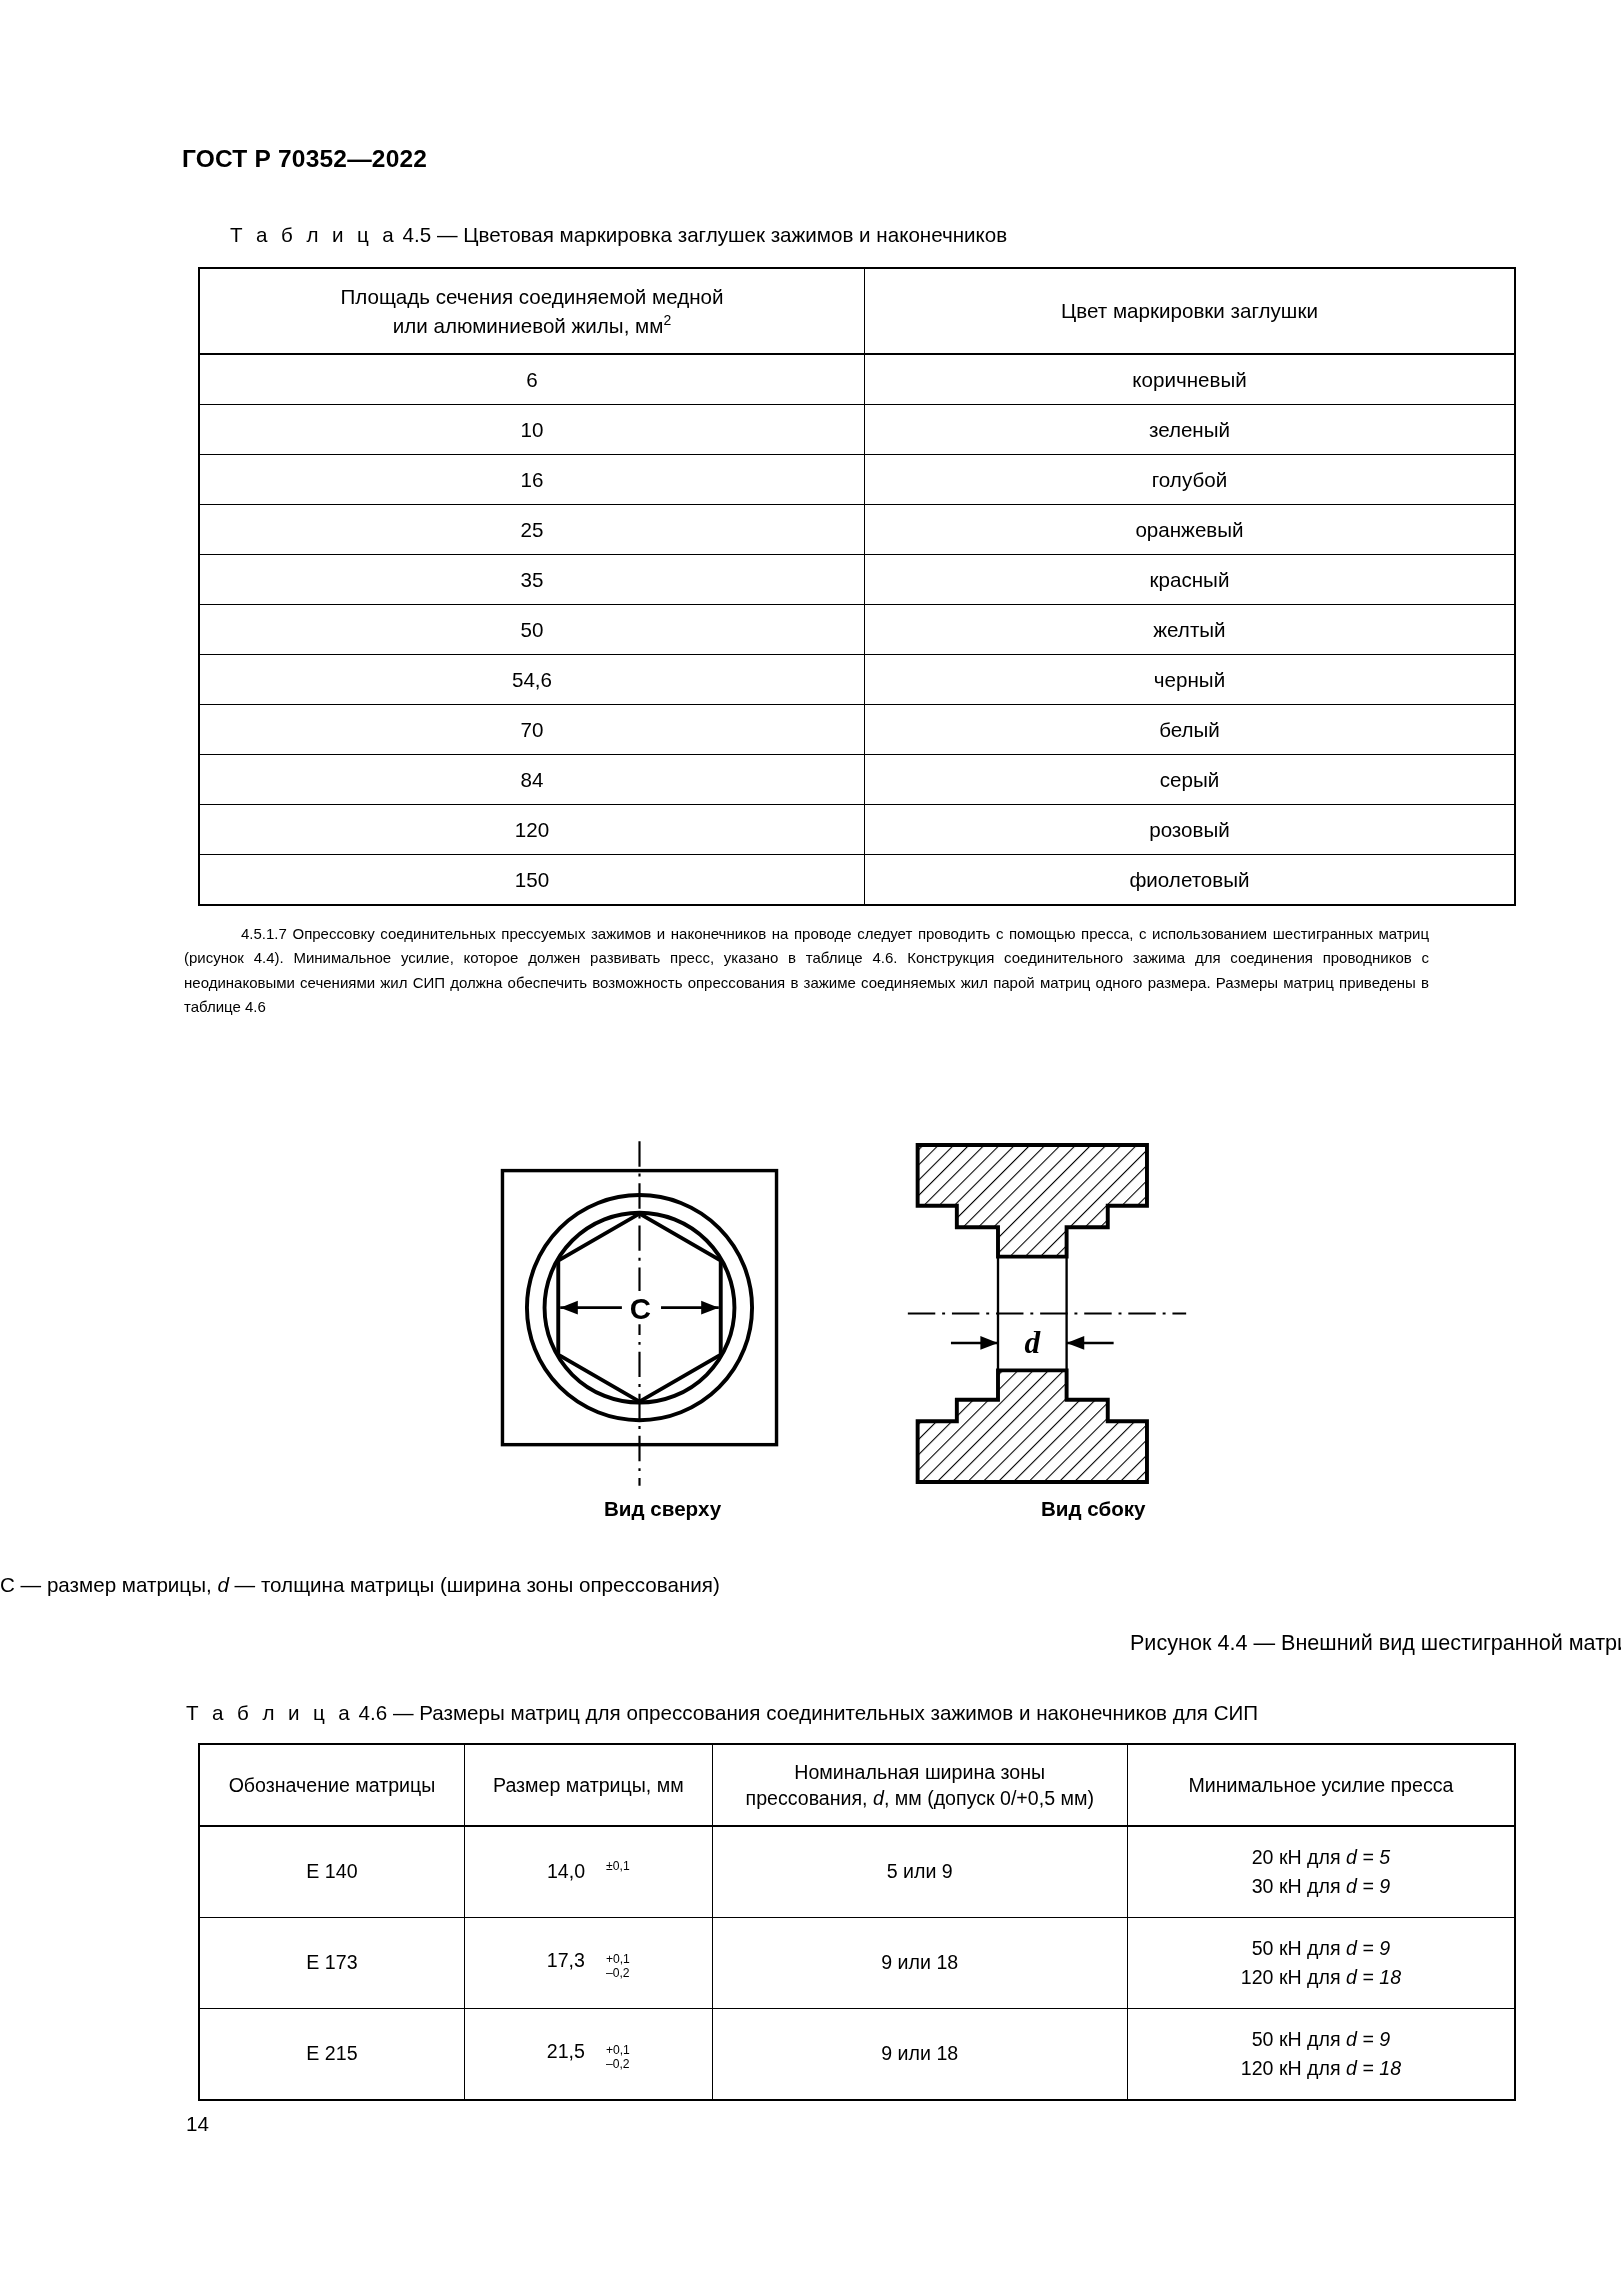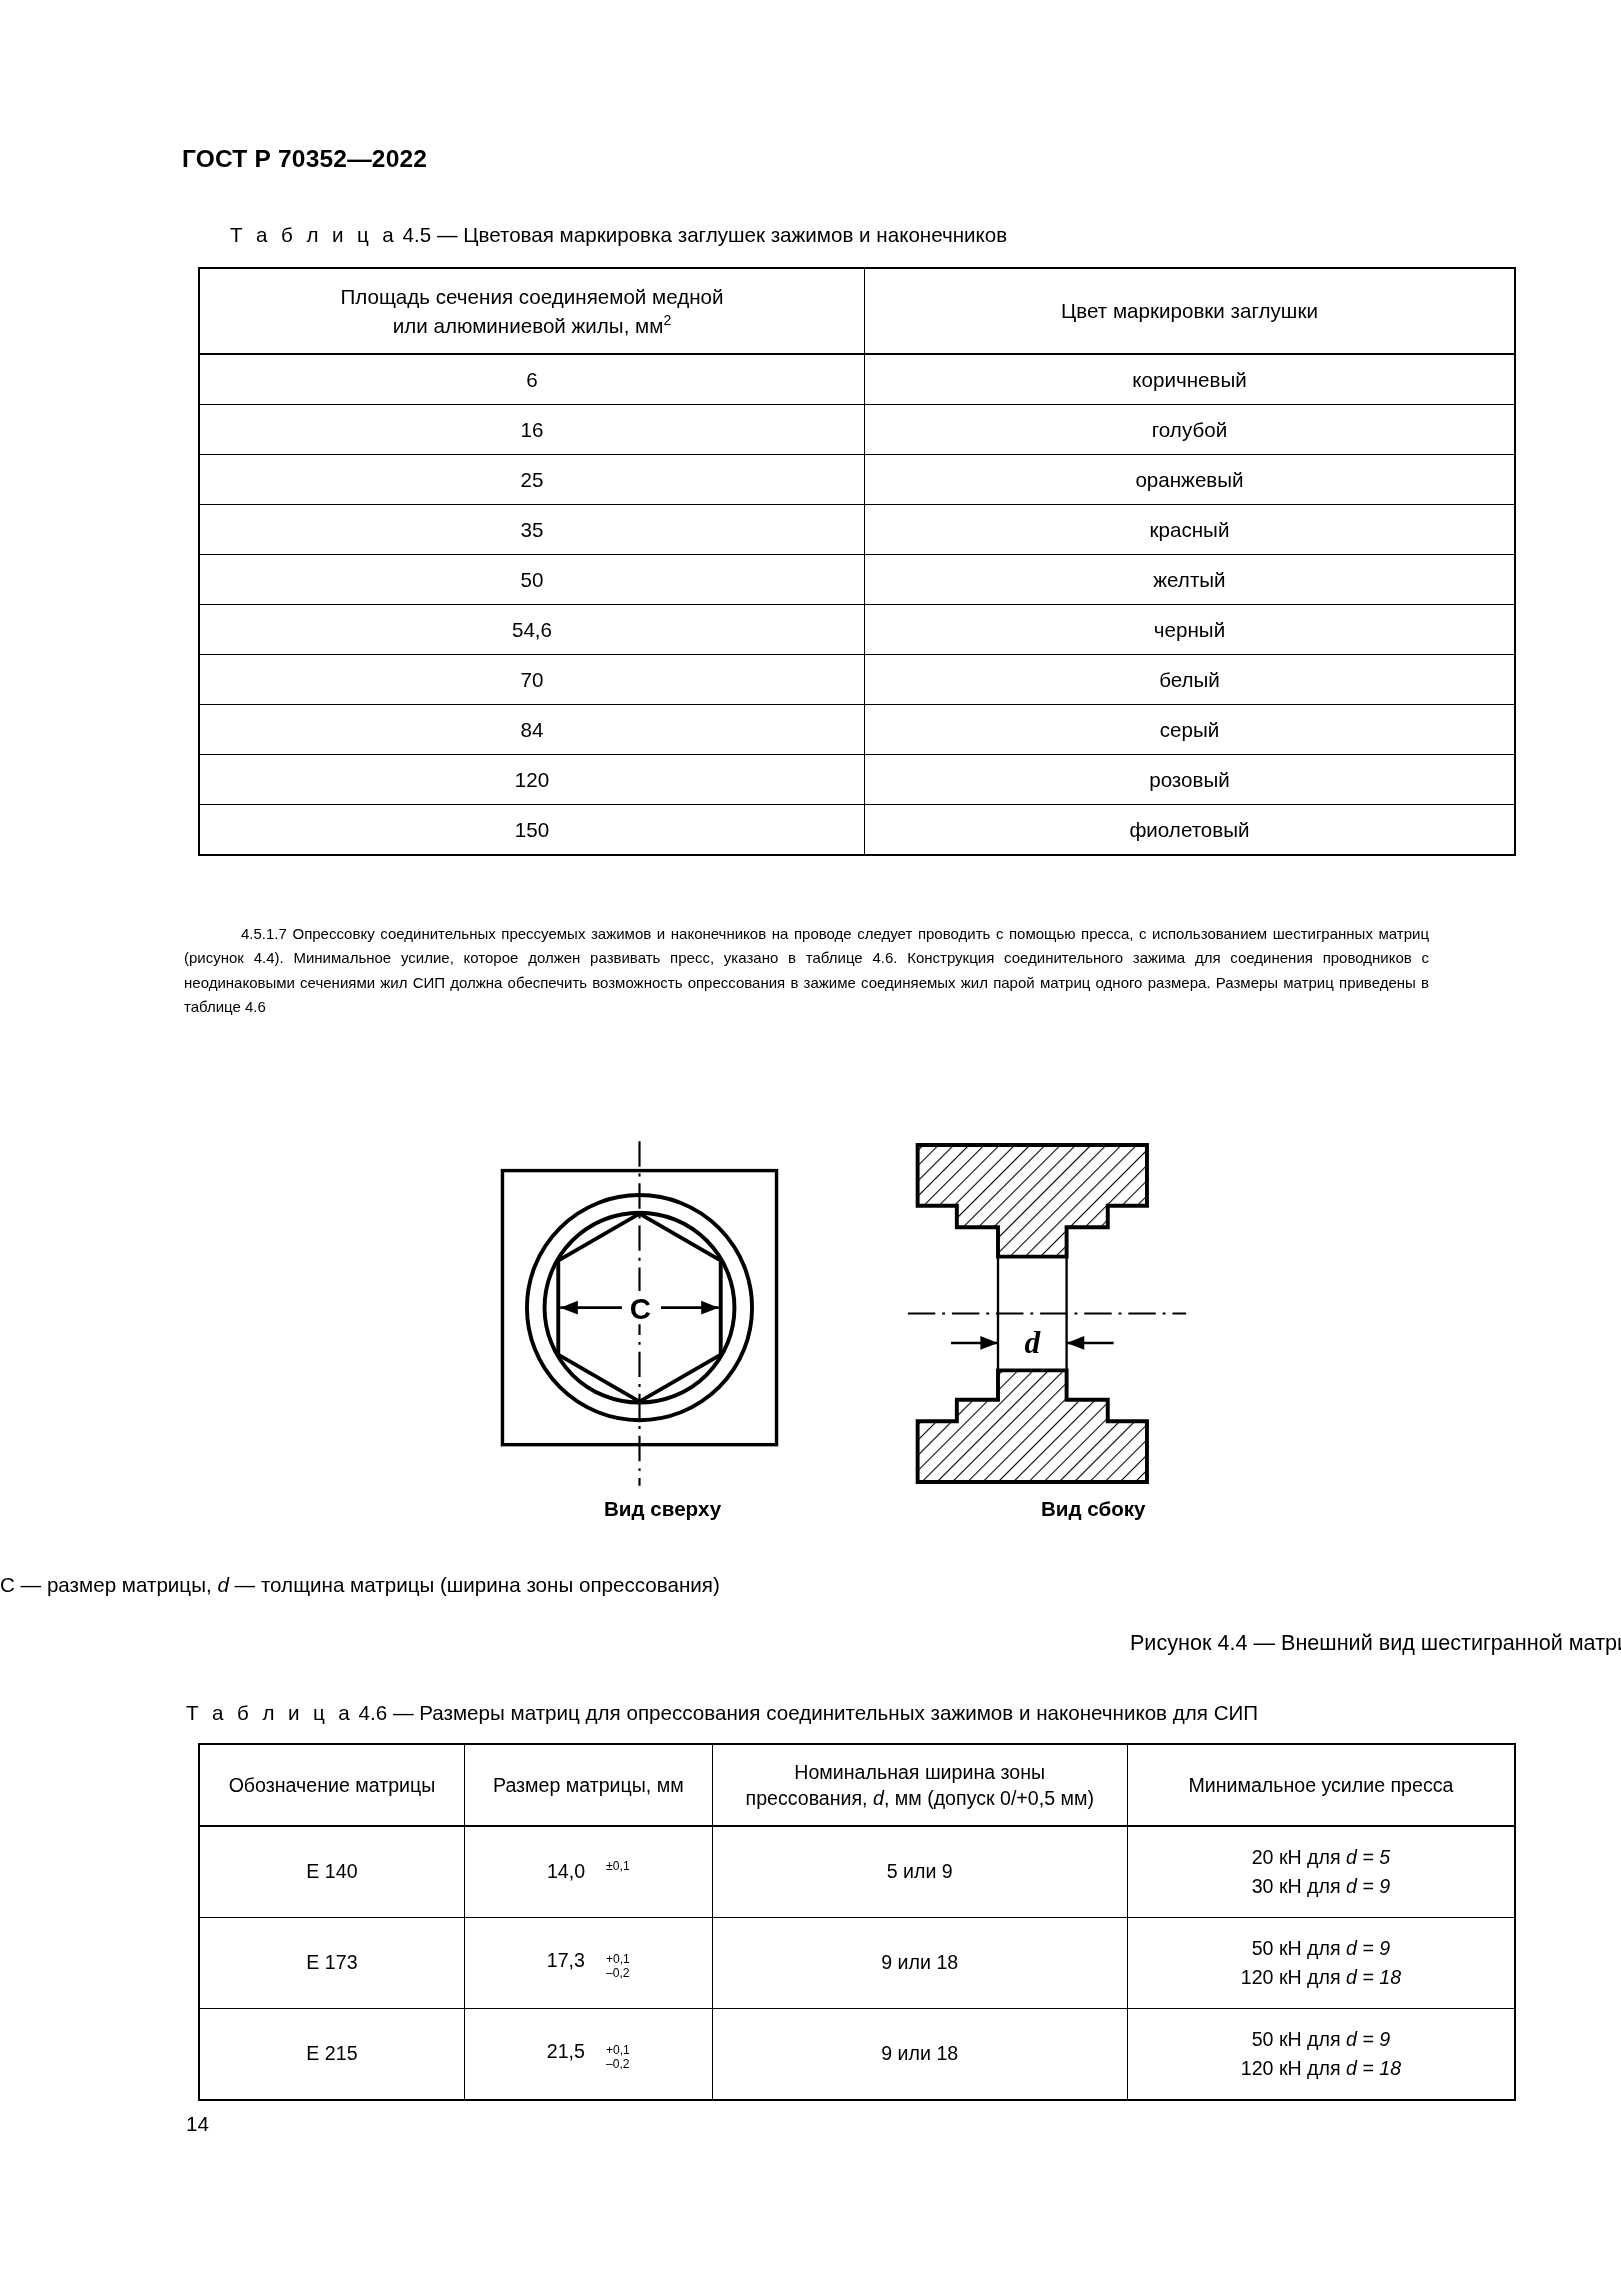--- a/index.html
+++ b/index.html
@@ -223,20 +223,24 @@
           <span>Площадь сечения соединяемой медной</span><br>
           <span>или алюминиевой жилы, мм</span><sup>2</sup>
         </th>
         <th class="c-right outer-r">Цвет маркировки заглушки</th>
       </tr>
     </thead>
     <tbody id="t45-body">
         <tr>
           <td class="c-left outer-l">6</td>
           <td class="c-right outer-r">коричневый</td>
+        </tr>
+        <tr>
+          <td class="c-left outer-l">10</td>
+          <td class="c-right outer-r">зеленый</td>
         </tr>
         <tr>
           <td class="c-left outer-l">16</td>
           <td class="c-right outer-r">голубой</td>
         </tr>
         <tr>
           <td class="c-left outer-l">25</td>
           <td class="c-right outer-r">оранжевый</td>
         </tr>
         <tr>

